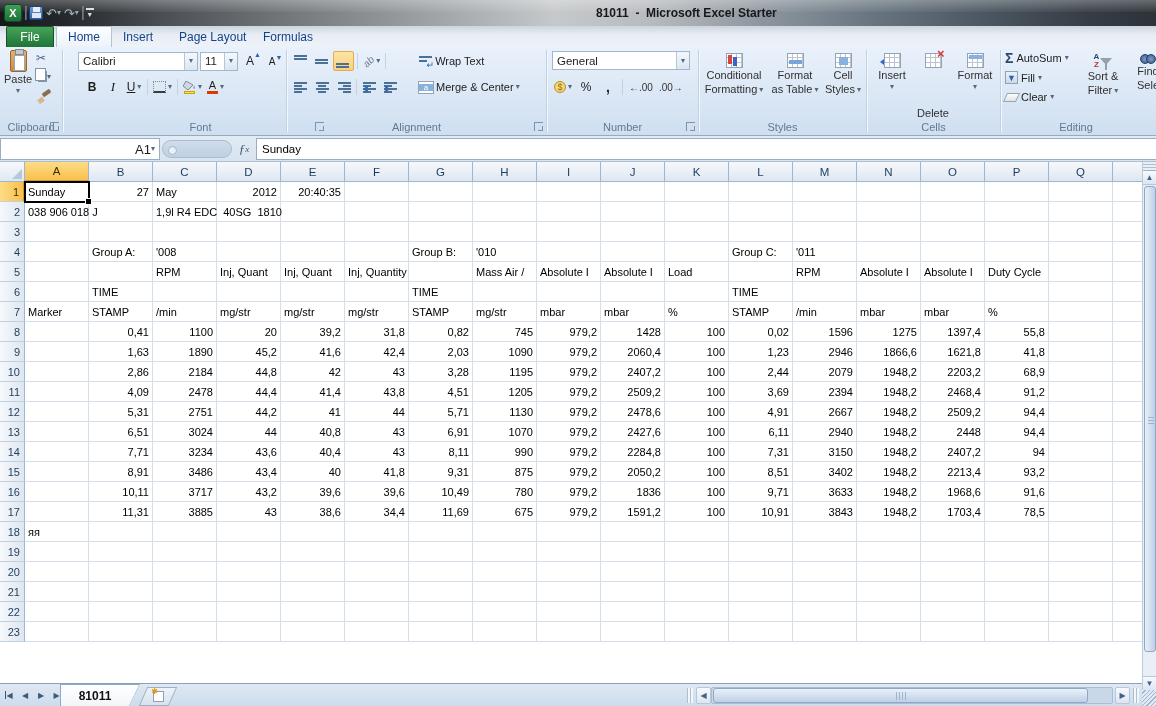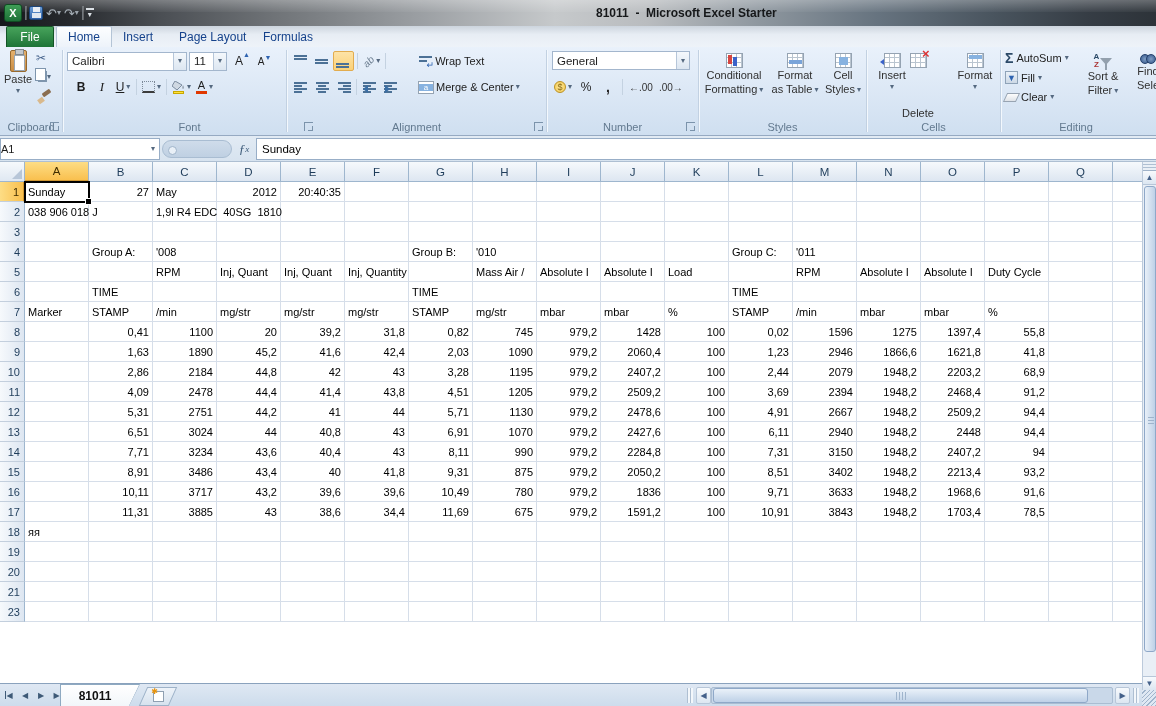--- a/index.html
+++ b/index.html
@@ -112,21 +112,21 @@
   .mergeico { width:16px; height:13px; border:1px solid #95a3b2; position:relative; background:#fff; }
   .mergeico:before { content:"a"; position:absolute; left:0; right:0; top:2px; height:7px; background:#87b2e0; color:#fff; font-size:8px; line-height:7px; text-align:center; }
   .growA { position:relative; font-size:12px; color:#1e1e1e; }
   .growA .t { position:absolute; right:-7px; top:-3px; font-size:7px; color:#2d62b0; }
   .shrinkA { position:relative; font-size:10px; color:#1e1e1e; }
   .shrinkA .t { position:absolute; right:-7px; top:-2px; font-size:7px; color:#2d62b0; }
 
   
   .fbar { position:absolute; left:0; top:136px; width:1156px; height:26px; background:linear-gradient(#e2ebf4,#d7e3ef); border-bottom:1px solid #aebfd2; display:flex; align-items:center; }
   .namebox { position:absolute; left:0; top:2px; width:160px; height:22px; background:#fff; border:1px solid #98aec7; display:flex; align-items:center; }
-  .namebox .nb { flex:1; text-align:left; font-size:11px; color:#1c1c1c; }
+  .namebox .nb { flex:1; text-align:right; font-size:13px; color:#1c1c1c; }
   .namebox .da { margin-right:4px; }
   .fdivider { position:absolute; left:162px; top:4px; width:70px; height:18px; background:linear-gradient(#cfdcea,#bfd0e2); border-radius:9px; border:1px solid #a9bdd2; }
   .fdivider:before { content:""; position:absolute; left:5px; top:5px; width:7px; height:7px; border-radius:50%; background:#e9f0f7; border:1px solid #9fb4ca; }
   .fxbtn { position:absolute; left:234px; top:4px; width:20px; height:18px; display:flex; align-items:center; justify-content:center; color:#3c5a78; font-size:13px; font-style:italic; font-family:"Liberation Serif",serif; }
   .fxbtn sub { font-size:9px; }
   .ffield { position:absolute; left:256px; top:2px; right:0; height:22px; background:#fff; border:1px solid #98aec7; border-right:none; display:flex; align-items:center; padding:0 5px; font-size:11.5px; color:#000; }
 
   
   .grid { position:absolute; left:0; top:162px; width:1142px; height:521px; background:#fff; overflow:hidden; }
   .ghead { display:flex; height:20px; }
@@ -232,21 +232,21 @@
         <span class="da">▾</span>
       </div>
     <div class="rrow" style="left:37px;top:44px;">
         <span class="brush"></span>
       </div>
     <div class="glabel">Clipboard</div>
     <span class="launch"></span>
   </div>
   <span class="gsep" style="left:62px;"></span>
 
-  <div class="rgroup" style="left:63px;width:253px;">
+  <div class="rgroup" style="left:74px;width:253px;">
     <div class="rrow" style="left:4px;top:4px;gap:2px;">
       <span class="combo" style="width:120px;">
         <span class="ctext">Calibri</span>
         <span class="cdrop">
             <span class="da">▾</span>
           </span>
       </span>
       <span class="combo" style="width:38px;">
         <span class="ctext">11</span>
         <span class="cdrop">
@@ -411,21 +411,21 @@
     <div class="glabel">Styles</div>
   </div>
   <span class="gsep" style="left:866px;"></span>
 
   <div class="rgroup" style="left:867px;width:133px;">
     <div class="bigbtn" style="left:6px;top:6px;width:38px;">
       <span class="grid16 g-ins"></span>
       <span class="blbl">Insert</span>
       <span class="da">▾</span>
     </div>
-    <div class="bigbtn" style="left:32px;top:6px;width:38px;gap:39px;">
+    <div class="bigbtn" style="left:47px;top:6px;width:38px;gap:39px;">
       <span class="grid16 g-del"></span>
       <span class="blbl">Delete</span>
       <span class="da">▾</span>
     </div>
     <div class="bigbtn" style="left:88px;top:6px;width:40px;">
       <span class="grid16 g-fmt"></span>
       <span class="blbl">Format</span>
       <span class="da">▾</span>
     </div>
     <div class="glabel">Cells</div>
@@ -1314,20 +1314,41 @@
         <div class="cell"></div>
         <div class="cell"></div>
         <div class="cell"></div>
         <div class="cell"></div>
         <div class="cell"></div>
         <div class="cell"></div>
         <div class="cell sliver"></div>
       </div>
       <div class="grow2">
         <div class="rowh">21</div>
+        <div class="cell"></div>
+        <div class="cell"></div>
+        <div class="cell"></div>
+        <div class="cell"></div>
+        <div class="cell"></div>
+        <div class="cell"></div>
+        <div class="cell"></div>
+        <div class="cell"></div>
+        <div class="cell"></div>
+        <div class="cell"></div>
+        <div class="cell"></div>
+        <div class="cell"></div>
+        <div class="cell"></div>
+        <div class="cell"></div>
+        <div class="cell"></div>
+        <div class="cell"></div>
+        <div class="cell"></div>
+        <div class="cell sliver"></div>
+      </div>
+      <div class="grow2">
+        <div class="rowh">22</div>
         <div class="cell"></div>
         <div class="cell"></div>
         <div class="cell"></div>
         <div class="cell"></div>
         <div class="cell"></div>
         <div class="cell"></div>
         <div class="cell"></div>
         <div class="cell"></div>
         <div class="cell"></div>
         <div class="cell"></div>

